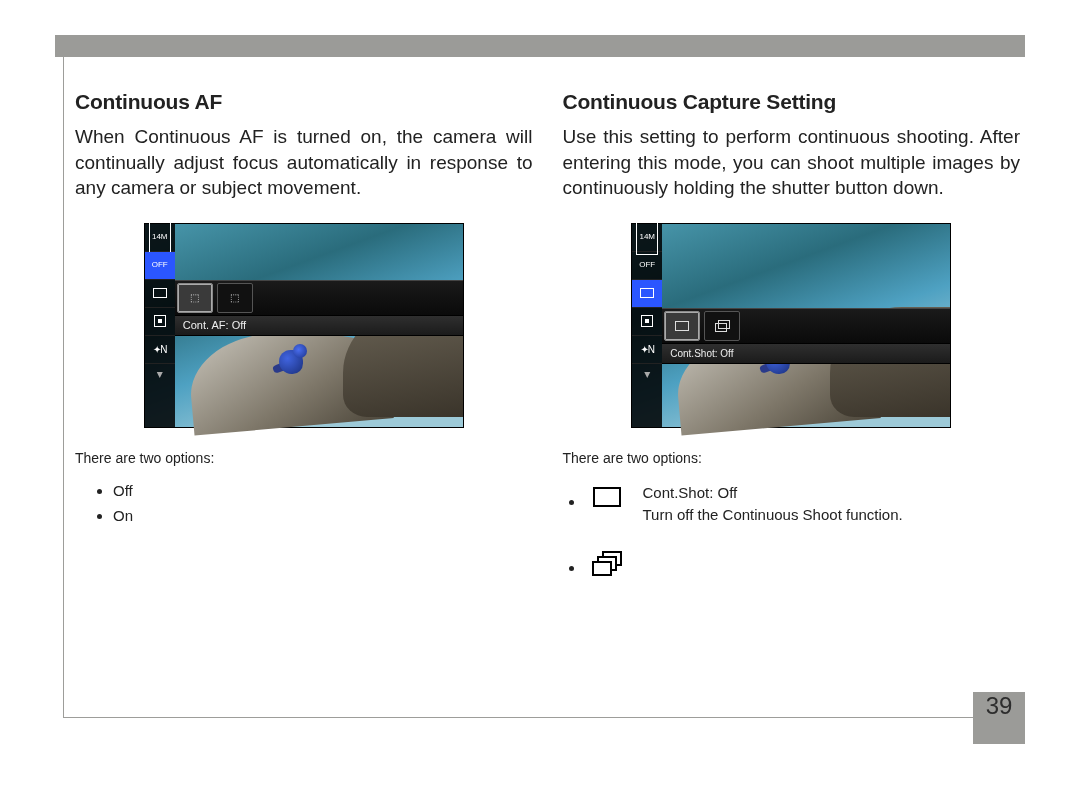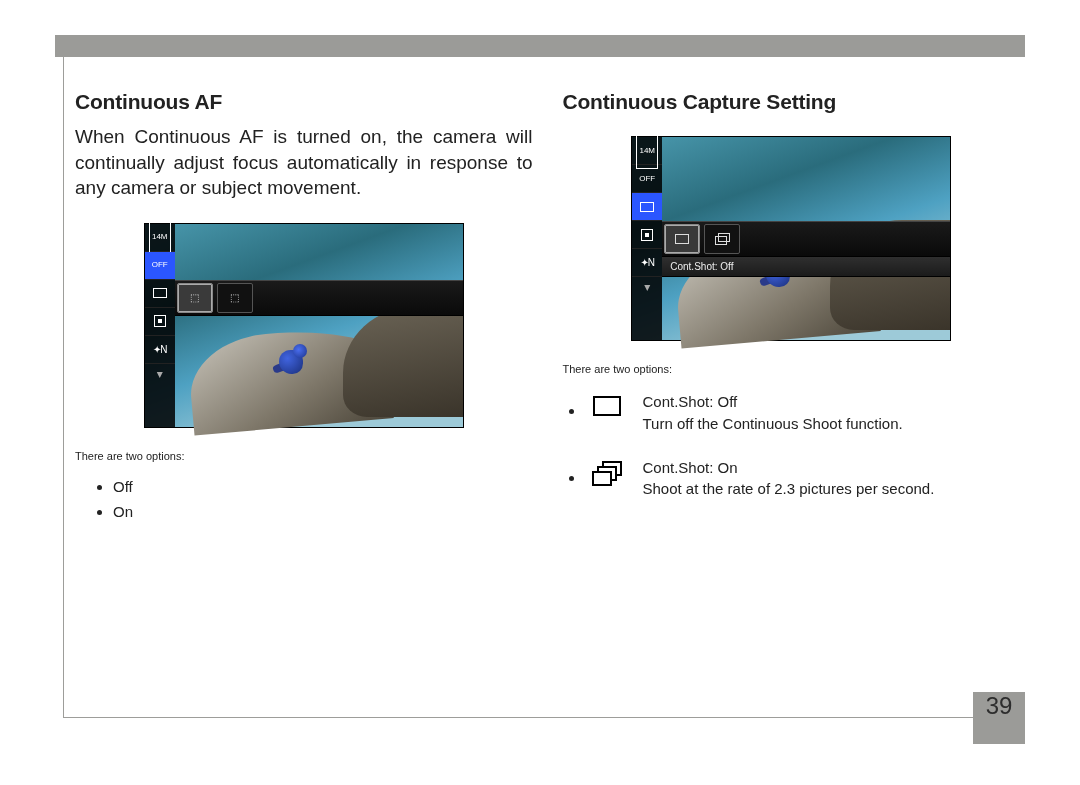--- a/index.html
+++ b/index.html
@@ -23,21 +23,21 @@
   .ss-bird .btail { position: absolute; left: 0; top: 22px; width: 12px; height: 8px; background: #2a3a8a; border-radius: 40% 0 0 40%; transform: rotate(-20deg); }
   .ss-sidebar { position: absolute; left: 0; top: 0; width: 30px; height: 100%; background: rgba(0,0,0,0.85); display: flex; flex-direction: column; }
   .ss-sideitem { height: 28px; display: flex; align-items: center; justify-content: center; font-size: 9px; color: #fff; border-bottom: 1px solid #222; }
   .ss-sideitem.sel { background: #2b56ff; }
   .ss-chev { height: 20px; display:flex; align-items:center; justify-content:center; color:#aaa; font-size:12px; }
   .ss-strip { position: absolute; left: 30px; top: 56px; right: 0; height: 36px; background: linear-gradient(#1a1a1a, #0a0a0a); border-top: 1px solid #444; border-bottom: 1px solid #000; display: flex; align-items: center; }
   .ss-opt { width: 36px; height: 30px; margin: 0 2px; display: flex; align-items: center; justify-content: center; border: 1px solid #555; border-radius: 2px; background: #111; color: #ddd; }
   .ss-opt.sel { background: #3a3a3a; border-color: #888; box-shadow: inset 0 0 0 1px #aaa; }
   .ss-label { position: absolute; left: 30px; top: 92px; right: 0; height: 20px; background: linear-gradient(#2f2f2f, #1b1b1b); color: #eee; font-size: 11px; padding-left: 8px; display: flex; align-items: center; border-bottom: 1px solid #000; }
   .ss-label.alt { top: 120px; font-size: 10px; }
-  .options-intro { font-size: 11px; margin-top: 20px; }
+  .options-intro { font-size: 14px; margin-top: 20px; }
   ul.simple { list-style: disc; margin: 16px 0 0 38px; font-size: 15px; }
   ul.simple li { margin-bottom: 8px; }
   ul.iconlist { list-style: disc; margin: 16px 0 0 22px; font-size: 15px; }
   ul.iconlist > li { margin-bottom: 22px; display: list-item; }
   .iconrow { display: flex; align-items: flex-start; gap: 14px; }
   .iconbox { width: 44px; height: 30px; flex-shrink: 0; display: flex; align-items: center; justify-content: center; }
   .icontext { line-height: 1.45; }
   
   .glyph-14m { font-size: 8px; border: 1px solid #fff; padding: 12px 2px; line-height: 10px; }
   .glyph-single { width:14px; height:10px; border:1.5px solid currentColor; position:relative; }
@@ -99,31 +99,33 @@
           <div class="ss-chev">▾</div>
         </div>
         <div class="ss-strip">
           <div class="ss-opt sel">
               <span class="glyph-af" style="font-size:10px">⬚</span>
             </div>
           <div class="ss-opt">
               <span class="glyph-af" style="font-size:10px">⬚</span>
             </div>
         </div>
+        <div class="ss-label">Cont. AF: Off</div>
       </div>
 
       <p class="options-intro">There are two options:</p>
       <ul class="simple">
         <li>Off</li>
         <li>On</li>
       </ul>
     </div>
 
     <div class="col">
       <h2>Continuous Capture Setting</h2>
+      <p class="body">Use this setting to perform continuous shooting. After entering this mode, you can shoot multiple images by continuously holding the shutter button down.</p>
 
       <div class="screenshot">
         <div class="ss-bg"></div>
         <div class="ss-rock1"></div>
         <div class="ss-rock2"></div>
         <div class="ss-bird">
           <div class="btail"></div>
             <div class="bbody"></div>
             <div class="bhead"></div>
         </div>
@@ -174,24 +176,20 @@
         </li>
         <li>
           <div class="iconrow">
             <div class="iconbox">
               <span class="glyph-stack big" style="color:#000">
                   <span></span>
                   <span></span>
                   <span></span>
                 </span>
             </div>
-            <div class="icontext">
-              <div>Cont.Shot: On</div>
-              <div>Shoot at the rate of 2.3 pictures per second.</div>
-            </div>
           </div>
         </li>
       </ul>
     </div>
 
   </div>
 
   <div class="pagenum-box">
     <span>39</span>
   </div>

